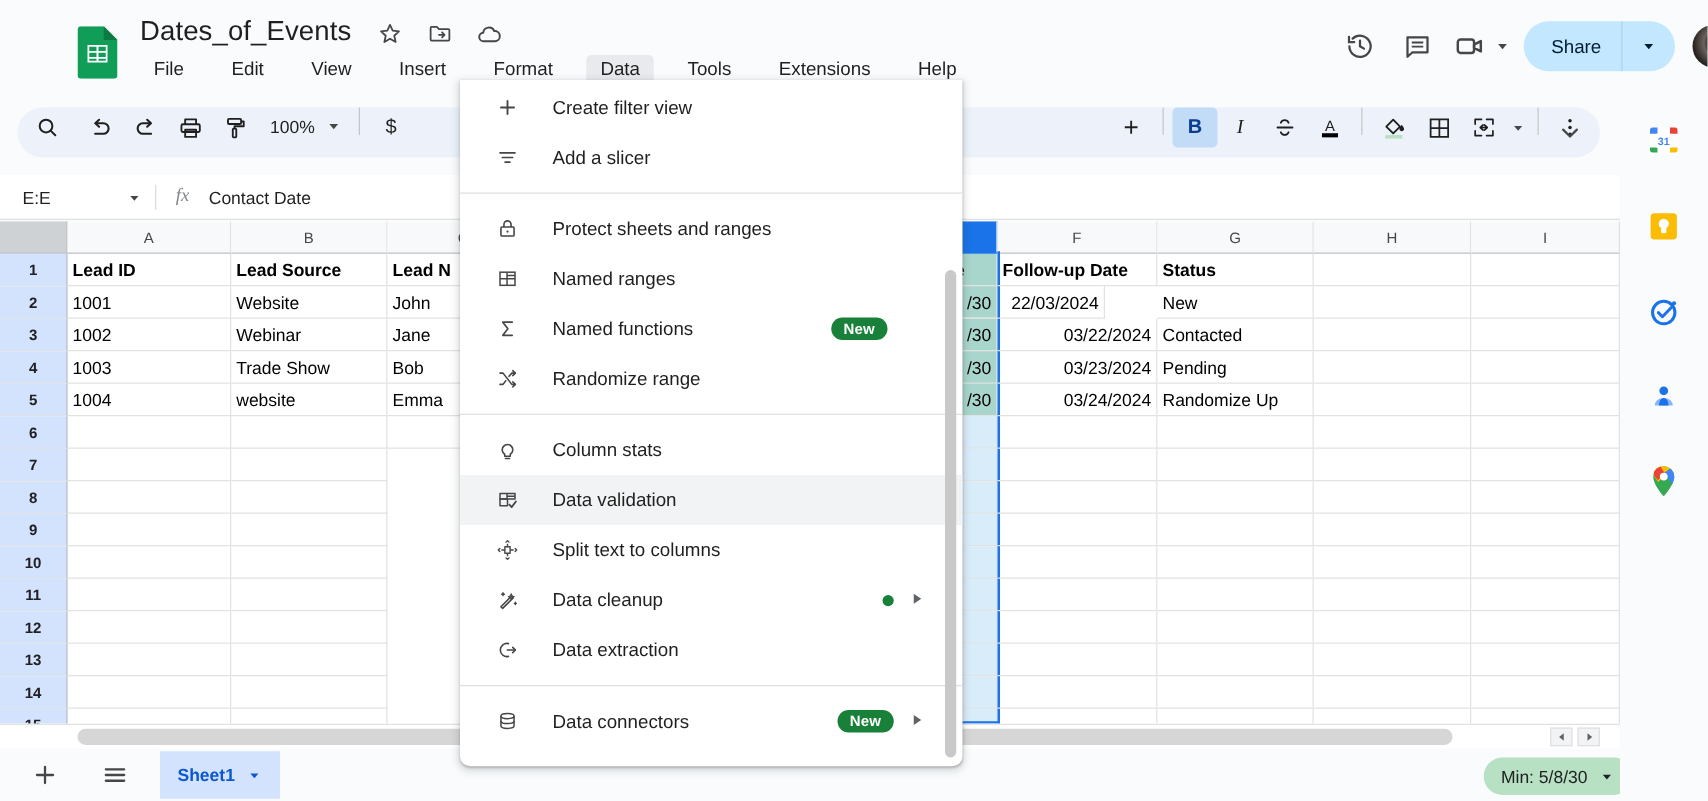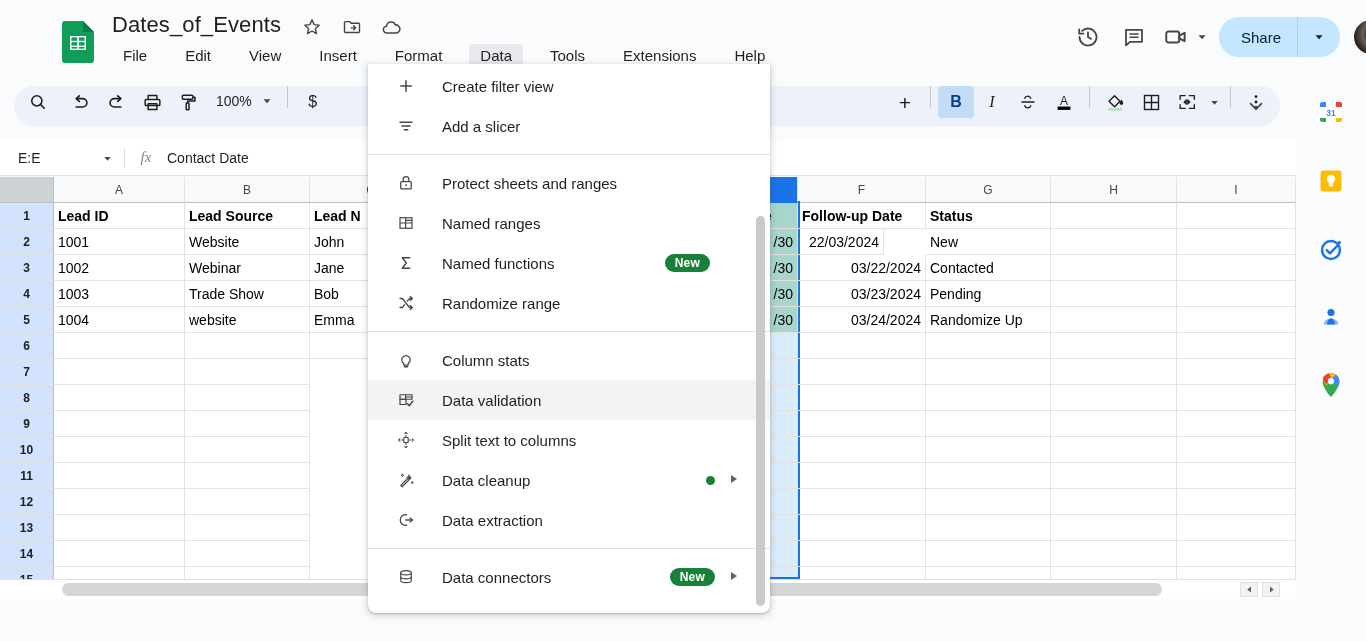--- a/index.html
+++ b/index.html
@@ -488,20 +488,49 @@
           <path d="M8 2L3 6l5 4z" fill="#5f6368"></path>
         </svg>
     </div>
     <div class="hsb-r">
       <svg width="9" height="9" viewBox="0 0 12 12">
           <path d="M4 2l5 4-5 4z" fill="#5f6368"></path>
         </svg>
     </div>
   </div>
 
+  <div class="bottombar">
+    <div class="bb-btn">
+      <svg width="22" height="22" viewBox="0 0 24 24" fill="none" stroke="#444746" stroke-width="2" stroke-linecap="round">
+          <path d="M12 5v14M5 12h14"></path>
+        </svg>
+    </div>
+    <div class="bb-btn">
+      <svg width="22" height="22" viewBox="0 0 24 24" fill="none" stroke="#444746" stroke-width="2" stroke-linecap="round">
+          <path d="M4 7h16M4 12h16M4 17h16"></path>
+        </svg>
+    </div>
+    <div class="sheettab">
+      <span>Sheet1</span>
+      <svg width="13" height="13" viewBox="0 0 24 24">
+          <path d="M6 9l6 7 6-7z" fill="#0b57d0"></path>
+        </svg>
+    </div>
+    <div class="minpill">
+      <span>Min: 5/8/30</span>
+      <svg width="13" height="13" viewBox="0 0 24 24">
+          <path d="M6 9l6 7 6-7z" fill="#202124"></path>
+        </svg>
+    </div>
+    <div class="bb-next">
+      <svg width="20" height="20" viewBox="0 0 24 24" fill="none" stroke="#444746" stroke-width="2" stroke-linecap="round" stroke-linejoin="round">
+          <path d="M9 5l7 7-7 7"></path>
+        </svg>
+    </div>
+  </div>
 
   <div class="sidepanel">
     <div class="sp-icon" style="top:20px">
       <svg width="26" height="26" viewBox="0 0 26 26">
         <rect x="2" y="2" width="22" height="22" rx="2" fill="#fff"></rect>
         <path d="M2 4a2 2 0 0 1 2-2h4v5H2z" fill="#4285f4"></path>
         <path d="M18 2h4a2 2 0 0 1 2 2v3h-6z" fill="#ea4335"></path>
         <path d="M24 18v2a2 2 0 0 1-2 2h-4v-4z" fill="#fbbc04"></path>
         <path d="M2 18h6v4H4a2 2 0 0 1-2-2z" fill="#34a853"></path>
         <rect x="7" y="7" width="12" height="11" fill="#fff"></rect>

